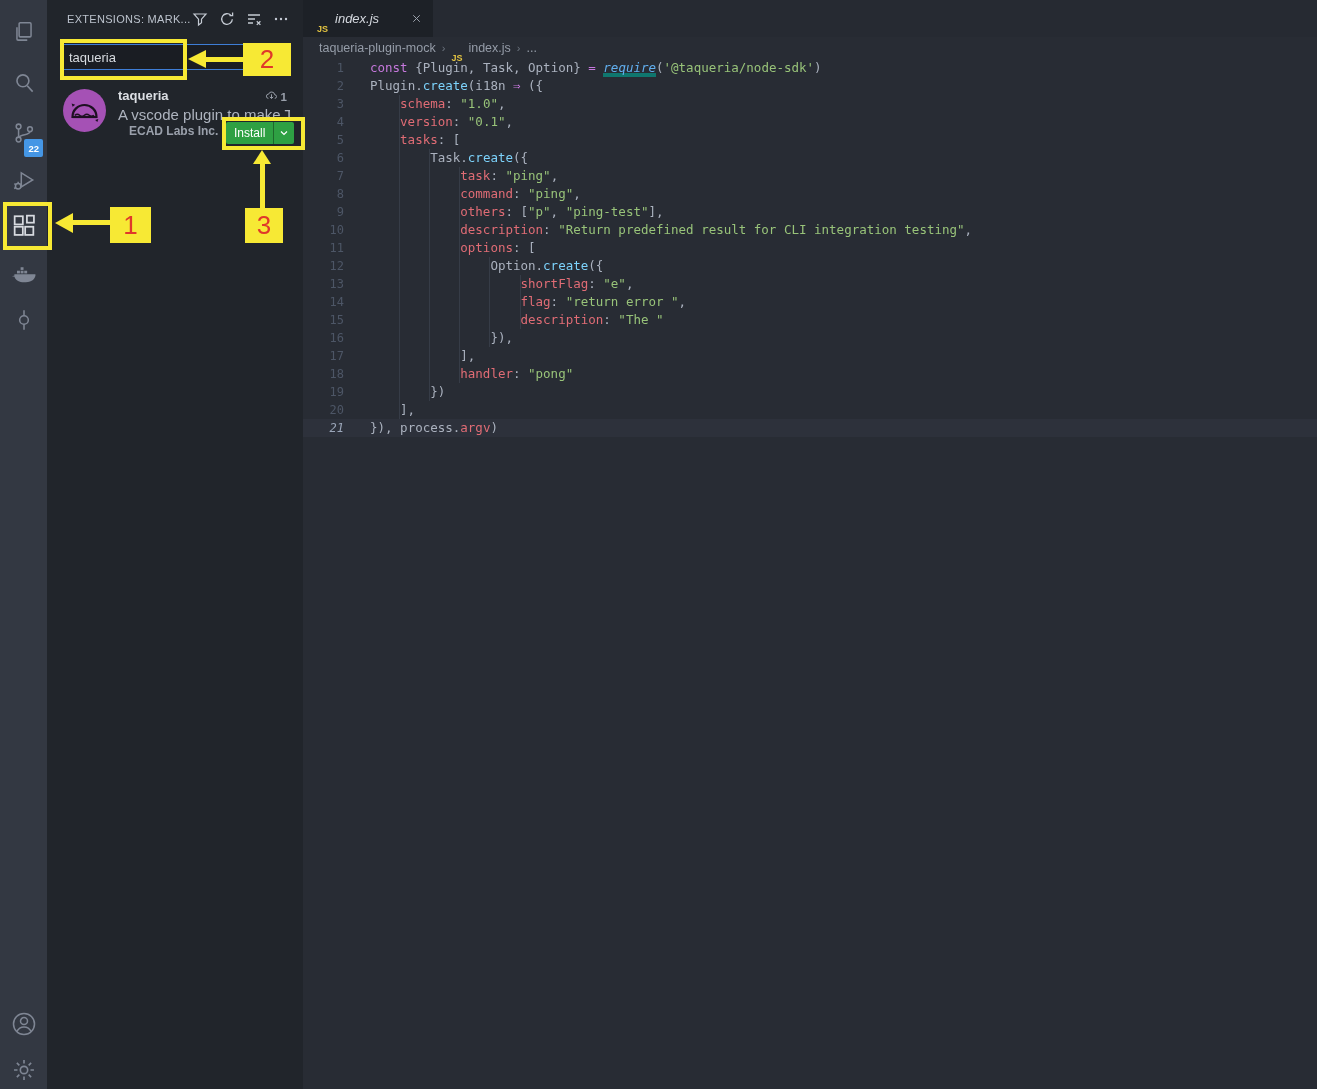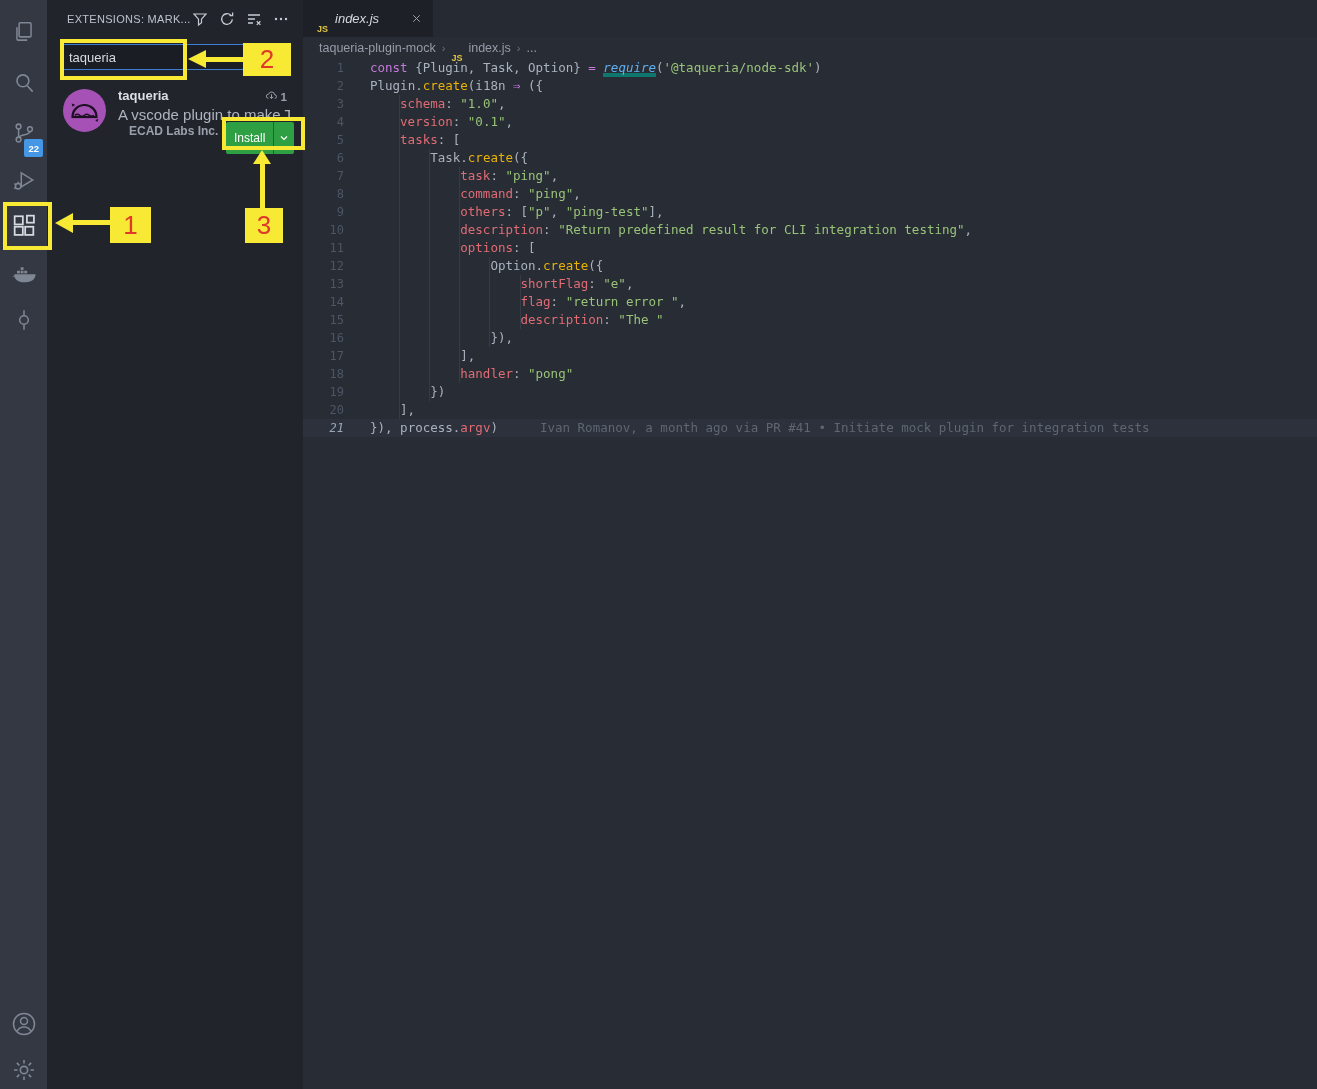--- a/index.html
+++ b/index.html
@@ -33,21 +33,21 @@
   .ext-item { position:absolute; left:0; top:86px; width:256px; height:64px; cursor:pointer; }
   .ext-icon { position:absolute; left:16px; top:3px; width:43px; height:43px; }
   .ext-title { position:absolute; left:71px; top:2px; font-size:13px; font-weight:bold;
                color:#dcdfe4; }
   .ext-installs { position:absolute; right:16px; top:3px; display:flex; gap:3px;
                   align-items:center; font-size:11.5px; font-weight:bold; color:#9aa0ab; }
   .ext-desc { position:absolute; left:71px; top:20px; width:172px; font-size:15px;
               color:#aeb4bf; white-space:nowrap; overflow:hidden; }
   .ext-publisher { position:absolute; left:82px; top:38px; font-size:12px; font-weight:bold;
                    color:#9aa0ab; }
-  .install-btn { position:absolute; left:179px; top:36px; height:32px; display:flex;
+  .install-btn { position:absolute; left:179px; top:36px; height:22px; display:flex;
                  align-items:stretch; background:#2ea043; border-radius:2px; cursor:pointer; }
   .install-main { display:flex; align-items:center; padding:0 8px; color:#ffffff;
                   font-size:12px; }
   .install-chevron { display:flex; align-items:center; padding:0 4px;
                      border-left:1px solid rgba(0,0,0,.35); color:#fff; }
 
   
   .editor { position:absolute; left:303px; top:0; right:0; bottom:0; background:#282c34; }
   .tabstrip { height:37px; background:#262a32; display:flex; }
   .tab { width:130px; background:#1d2127; display:flex; align-items:center; gap:7px;
@@ -64,21 +64,21 @@
   .code { font-family:"DejaVu Sans Mono", monospace; font-size:12.5px; }
   .cl { display:flex; height:18px; line-height:18px; white-space:pre; }
   .cl.cur { background:#2d313b; }
   .ln { width:41px; text-align:right; color:#4d5666; font-size:12px; flex:none; }
   .cl.cur .ln { color:#9aa5b8;font-style:italic; }
   .ind { flex:none; align-self:stretch; margin-left:26px;
          background:repeating-linear-gradient(to right,
             transparent 0, transparent calc(4ch - 1px),
             #363c47 calc(4ch - 1px), #363c47 4ch); }
   .cl > .tk0 { margin-left:26px;text-align:center; } 
-  .tk-k { color:#c678dd; } .tk-p { color:#abb2bf; } .tk-f { color:#eab308; }
+  .tk-k { color:#c678dd; } .tk-p { color:#abb2bf; } .tk-f { color:#7dd3fc; }
   .tk-r { color:#61afef; border-bottom:4px solid #0f766e;font-style:italic; }
   .tk-n { color:#e06c75; } .tk-s { color:#98c379; } .tk-o { color:#c678dd; }
   .blame { color:#5f6672; margin-left:42px; }
 
   
   .overlay { position:absolute; inset:0; z-index:5; pointer-events:none; }
   .ann-box { position:absolute; border:4px solid #f7e934; }
   .ann-label { position:absolute; background:#f7e934; color:#e0382a; font-size:26px;
                display:flex; align-items:center; justify-content:center; }
   .ann-shaft { position:absolute; background:#f7e934; }
@@ -254,21 +254,21 @@
       <div class="cl"><span class="ln">11</span><span class="ind" style="width: 12ch;"></span><span class="tk-n">options</span><span class="tk-p">: [</span></div>
       <div class="cl"><span class="ln">12</span><span class="ind" style="width: 16ch;"></span><span class="tk-p">Option.</span><span class="tk-f">create</span><span class="tk-p">({</span></div>
       <div class="cl"><span class="ln">13</span><span class="ind" style="width: 20ch;"></span><span class="tk-n">shortFlag</span><span class="tk-p">: </span><span class="tk-s">"e"</span><span class="tk-p">,</span></div>
       <div class="cl"><span class="ln">14</span><span class="ind" style="width: 20ch;"></span><span class="tk-n">flag</span><span class="tk-p">: </span><span class="tk-s">"return error "</span><span class="tk-p">,</span></div>
       <div class="cl"><span class="ln">15</span><span class="ind" style="width: 20ch;"></span><span class="tk-n">description</span><span class="tk-p">: </span><span class="tk-s">"The "</span></div>
       <div class="cl"><span class="ln">16</span><span class="ind" style="width: 16ch;"></span><span class="tk-p">}),</span></div>
       <div class="cl"><span class="ln">17</span><span class="ind" style="width: 12ch;"></span><span class="tk-p">],</span></div>
       <div class="cl"><span class="ln">18</span><span class="ind" style="width: 12ch;"></span><span class="tk-n">handler</span><span class="tk-p">: </span><span class="tk-s">"pong"</span></div>
       <div class="cl"><span class="ln">19</span><span class="ind" style="width: 8ch;"></span><span class="tk-p">})</span></div>
       <div class="cl"><span class="ln">20</span><span class="ind" style="width: 4ch;"></span><span class="tk-p">],</span></div>
-      <div class="cl cur"><span class="ln">21</span><span class="tk-p tk0">}), process.</span><span class="tk-n">argv</span><span class="tk-p">)</span><span class="blame">Ivan Romanov, a month ago via PR #41 • Initiate mock plugin for integration tests</span></div>
+      <div class="cl cur"><span class="ln">21</span><span class="tk-p tk0">}), process.</span><span class="tk-n">argv</span><span class="tk-p">)</span></div>
     </div>
 </div>
 
 <div class="overlay">
 
   <div class="ann-box" style="left:3px; top:202px; width:49px; height:48px;"></div>
   <div class="ann-head" style="left:55px; top:213px; border-top:10px solid transparent; border-bottom:10px solid transparent; border-right:18px solid #f7e934;"></div>
   <div class="ann-shaft" style="left:72px; top:220px; width:38px; height:5px;"></div>
   <div class="ann-label" style="left:110px; top:207px; width:41px; height:36px;">1</div>
 

